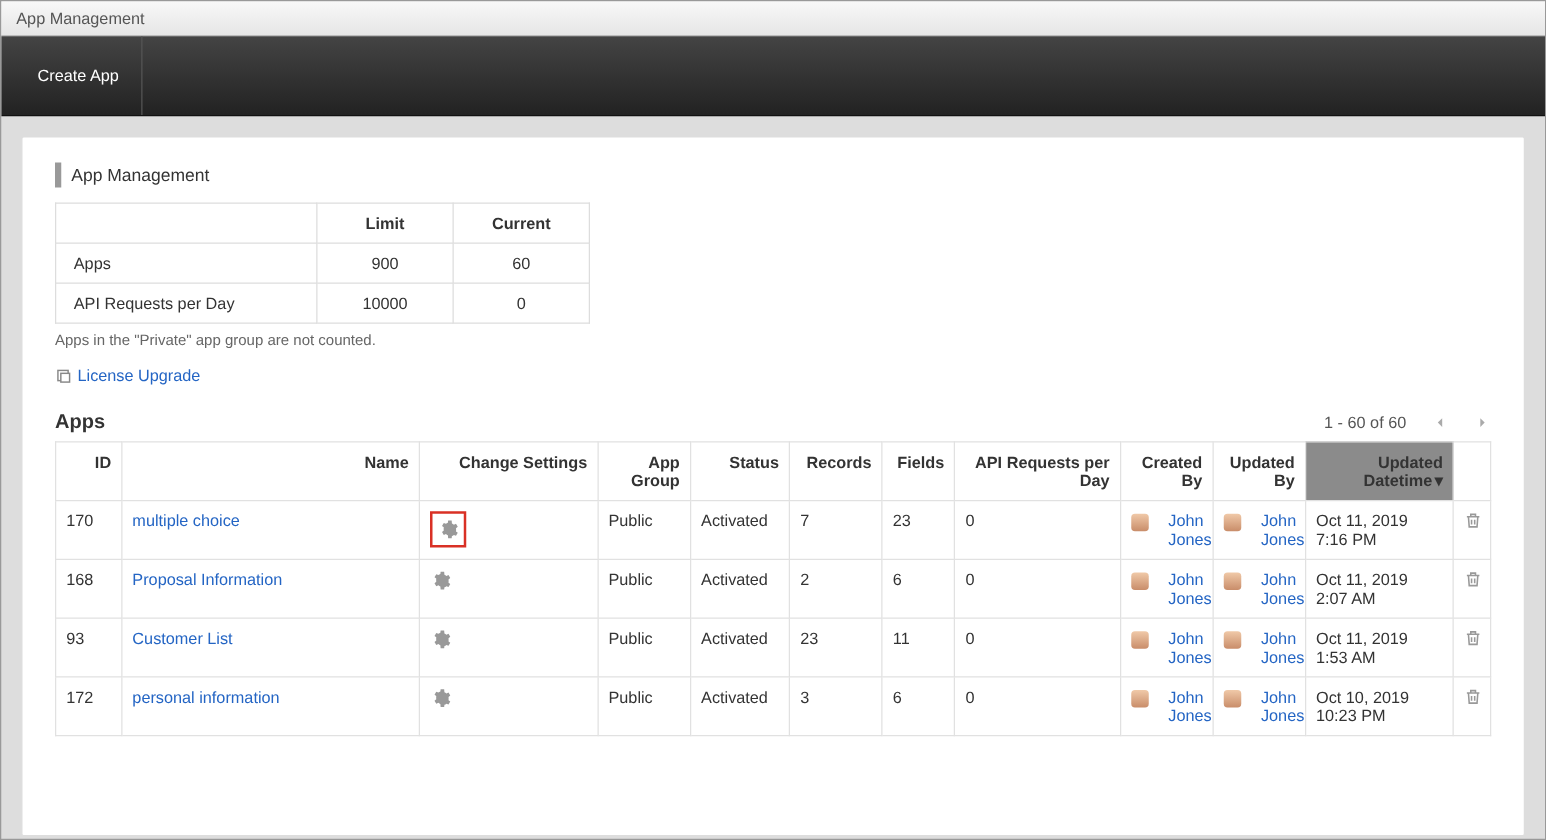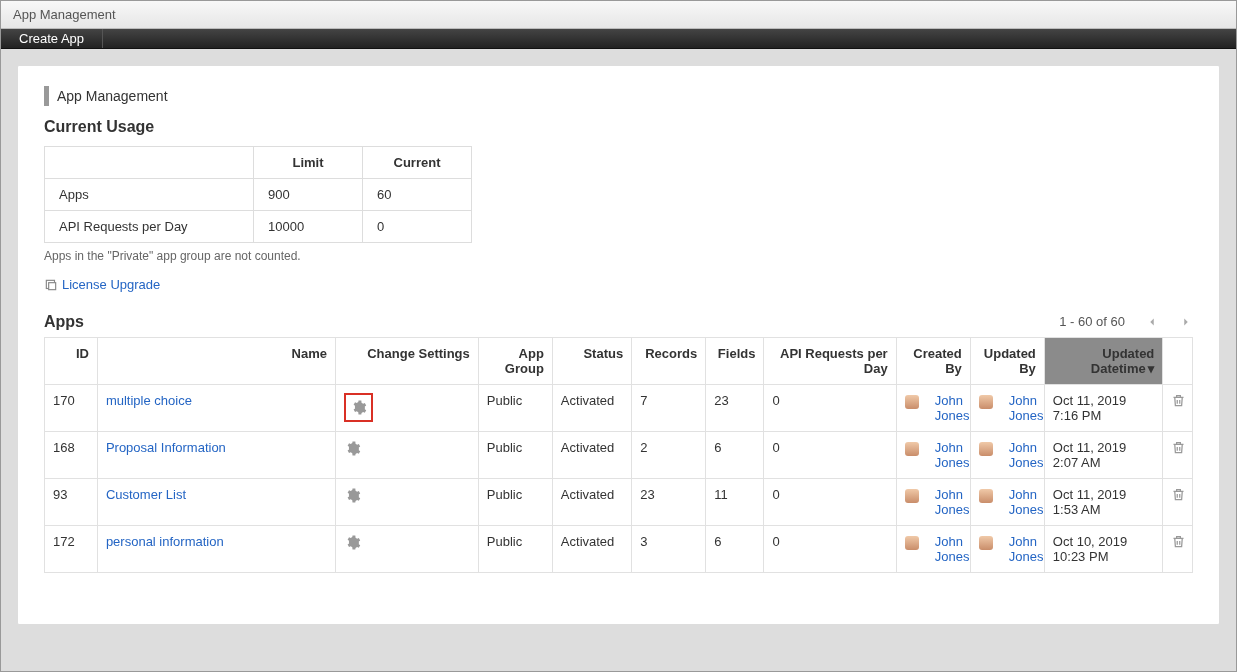--- a/index.html
+++ b/index.html
@@ -1,28 +1,28 @@
 <!DOCTYPE html>
 <html><head>
 <meta charset="utf-8">
 <style>
   html,body{margin:0;padding:0;font-family:"Helvetica Neue",Arial,sans-serif;font-size:13px;color:#333;background:#ddd;}
   body{width:1237px;height:672px;overflow:hidden;border:1px solid #999;box-sizing:border-box;}
   .title-bar{background:linear-gradient(#f8f8f8,#e6e6e6);border-bottom:1px solid #bbb;padding:6px 12px;font-size:13px;color:#555;}
   .toolbar{background:linear-gradient(#444,#222);padding:0;display:flex;border-bottom:1px solid #111;}
-  .create-btn{color:#fff;padding:2px 18px;font-size:13px;border-right:1px solid #555;cursor:pointer;}
+  .create-btn{color:#fff;padding:24px 18px;font-size:13px;border-right:1px solid #555;cursor:pointer;margin-left:11px;}
   .content-wrap{padding:16px;}
   .card{background:#fff;border:1px solid #ddd;border-radius:2px;padding:20px 26px;min-height:560px;box-sizing:border-box;}
   .section-title{border-left:5px solid #999;padding:2px 0 2px 8px;font-size:14px;color:#333;margin-bottom:12px;}
   h3{font-size:16px;font-weight:bold;margin:6px 0 10px;}
   
   table.usage{border-collapse:collapse;margin-bottom:6px;}
   table.usage th,table.usage td{border:1px solid #ddd;padding:8px 14px;font-size:13px;}
   table.usage th{background:#fff;font-weight:bold;}
-  table.usage td.num{text-align:left;width:80px;}
+  table.usage td.num{text-align:center;width:80px;}
   table.usage td.label{width:180px;}
   .note{font-size:12px;color:#666;margin-bottom:14px;}
   .upgrade{display:inline-flex;align-items:center;gap:4px;color:#2465c4;font-size:13px;cursor:pointer;}
   .upgrade svg{width:14px;height:14px;color:#888;}
   
   .apps-head{display:flex;align-items:center;justify-content:space-between;margin-top:18px;margin-bottom:6px;}
   .pager{display:flex;align-items:center;gap:20px;font-size:13px;color:#555;}
   .pager .arrow{width:14px;height:14px;color:#aaa;}
   table.apps{border-collapse:collapse;width:100%;table-layout:fixed;}
   table.apps th,table.apps td{border:1px solid #e1e1e1;padding:8px 8px;font-size:13px;vertical-align:top;text-align:left;}
@@ -50,21 +50,20 @@
 </div>
 <div class="toolbar">
   <div class="create-btn">
     <span>Create App</span>
   </div>
 </div>
 
 <div class="content-wrap">
  <div class="card">
   <div class="section-title">App Management</div>
-  <h3>Current Usage</h3>
 
   <table class="usage">
     <tbody>
           <tr>
       <th></th>
       <th>Limit</th>
       <th>Current</th>
     </tr>
     </tbody>
         <tbody id="usage-body">

